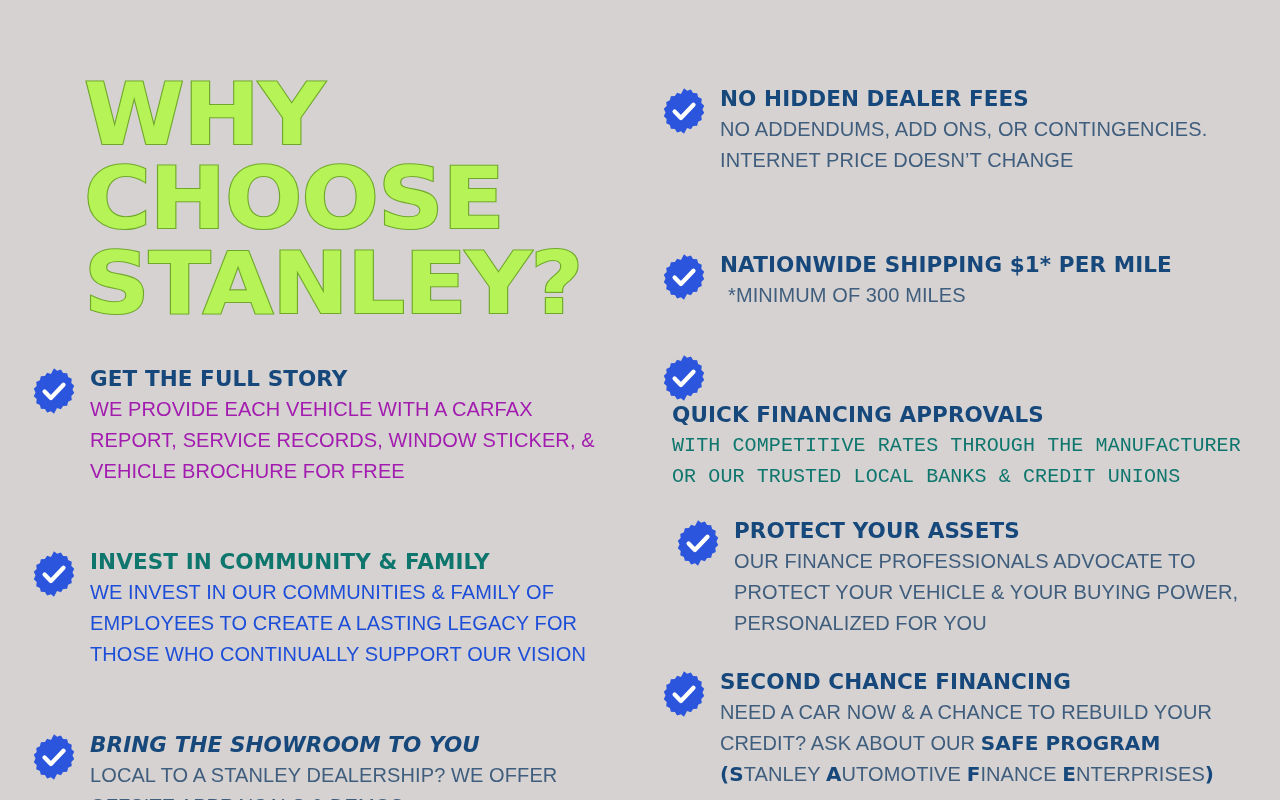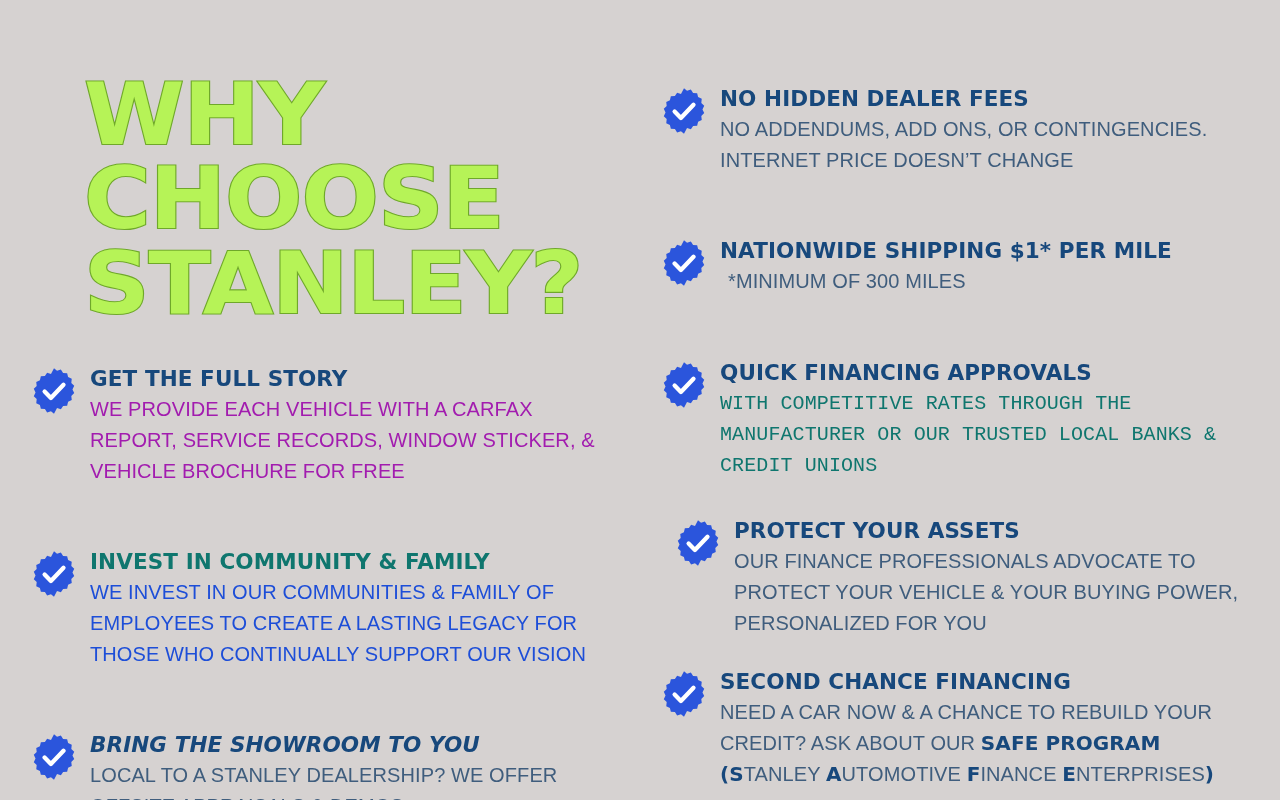--- a/index.html
+++ b/index.html
@@ -105,22 +105,22 @@
     font-weight: 700;
     color: #17487c;
   }
 
   
   #f-left-0  { left: 0; top: 318px;  width: 580px; }
   #f-left-1  { left: 0; top: 501px;  width: 580px; }
   #f-left-2  { left: 0; top: 684px;  width: 580px; }
 
   #f-right-0 { left: 0; top: 38px;   width: 600px; }
-  #f-right-1 { left: 0; top: 190px;  width: 600px; }
-  #f-right-2 { left: 0; top: 312px;  width: 600px; }
+  #f-right-1 { left: 0; top: 204px;  width: 600px; }
+  #f-right-2 { left: 0; top: 305px;  width: 600px; flex-direction: column; }
   #f-right-3 { left: 14px; top: 470px;  width: 600px; }
   #f-right-4 { left: 0; top: 621px;  width: 600px; }
 
   #f-right-0 .ftitle,
   #f-right-1 .ftitle,
   #f-right-2 .ftitle,
   #f-right-3 .ftitle,
   #f-right-4 .ftitle { font-size: 21.5px; }
 </style>
 </head>

